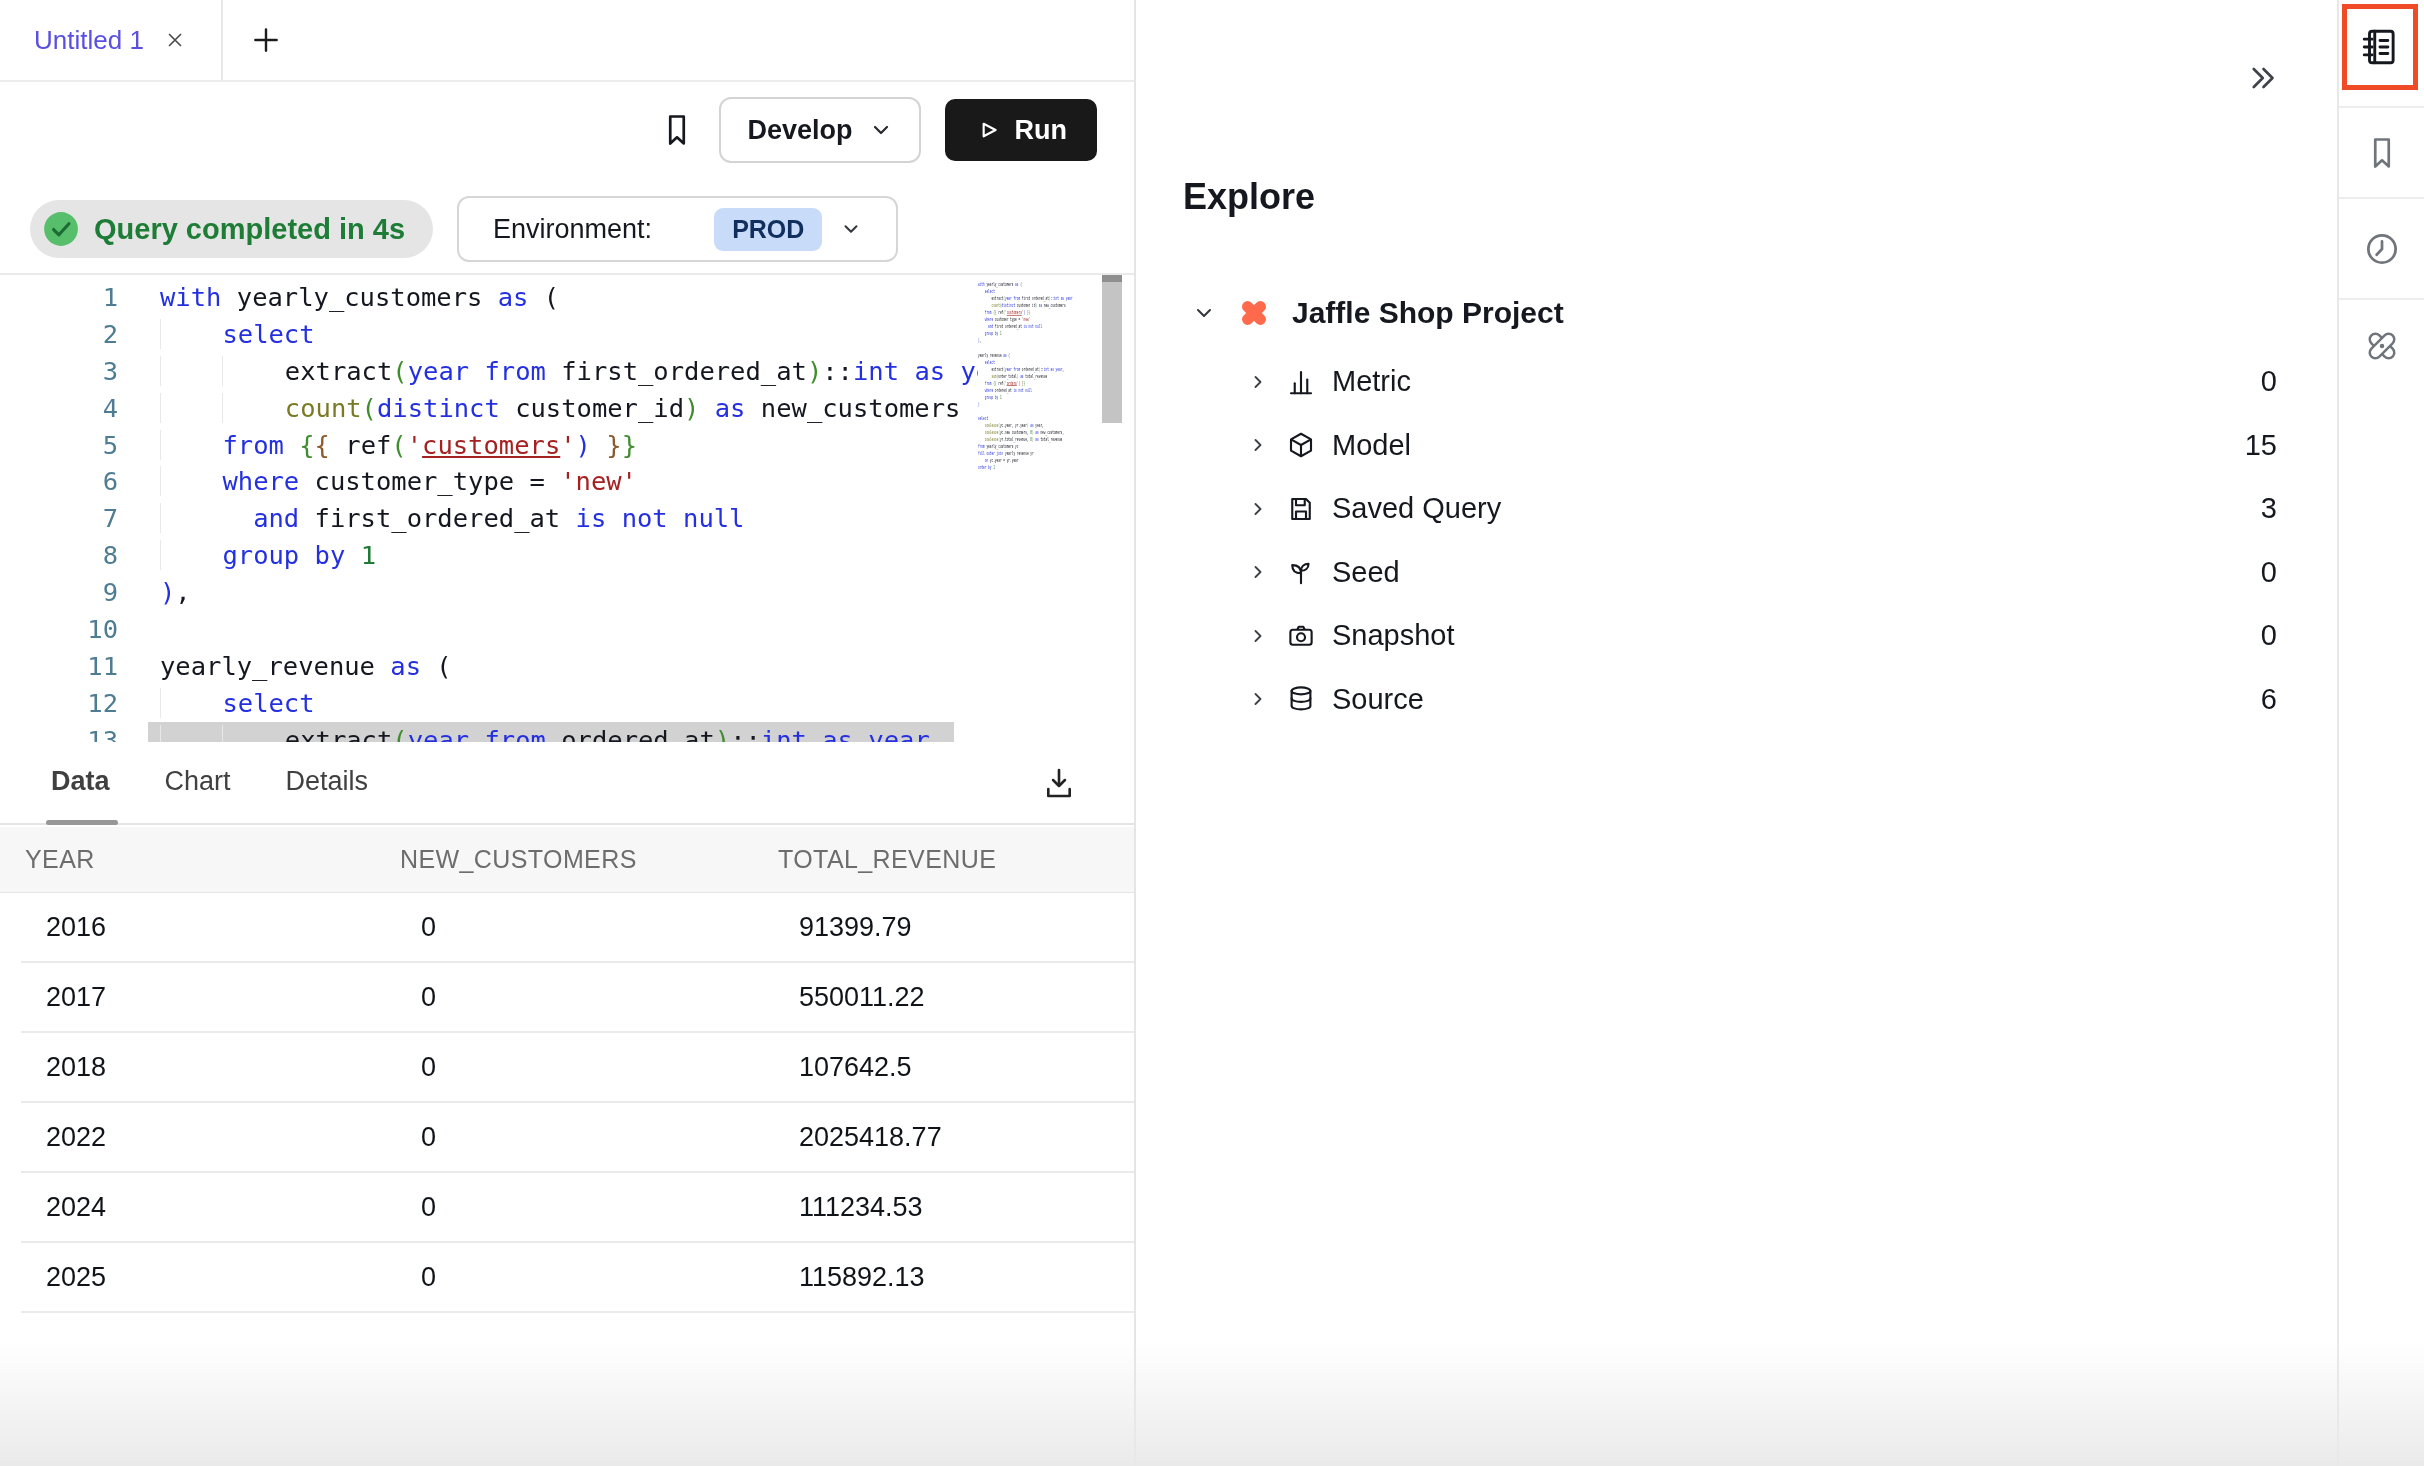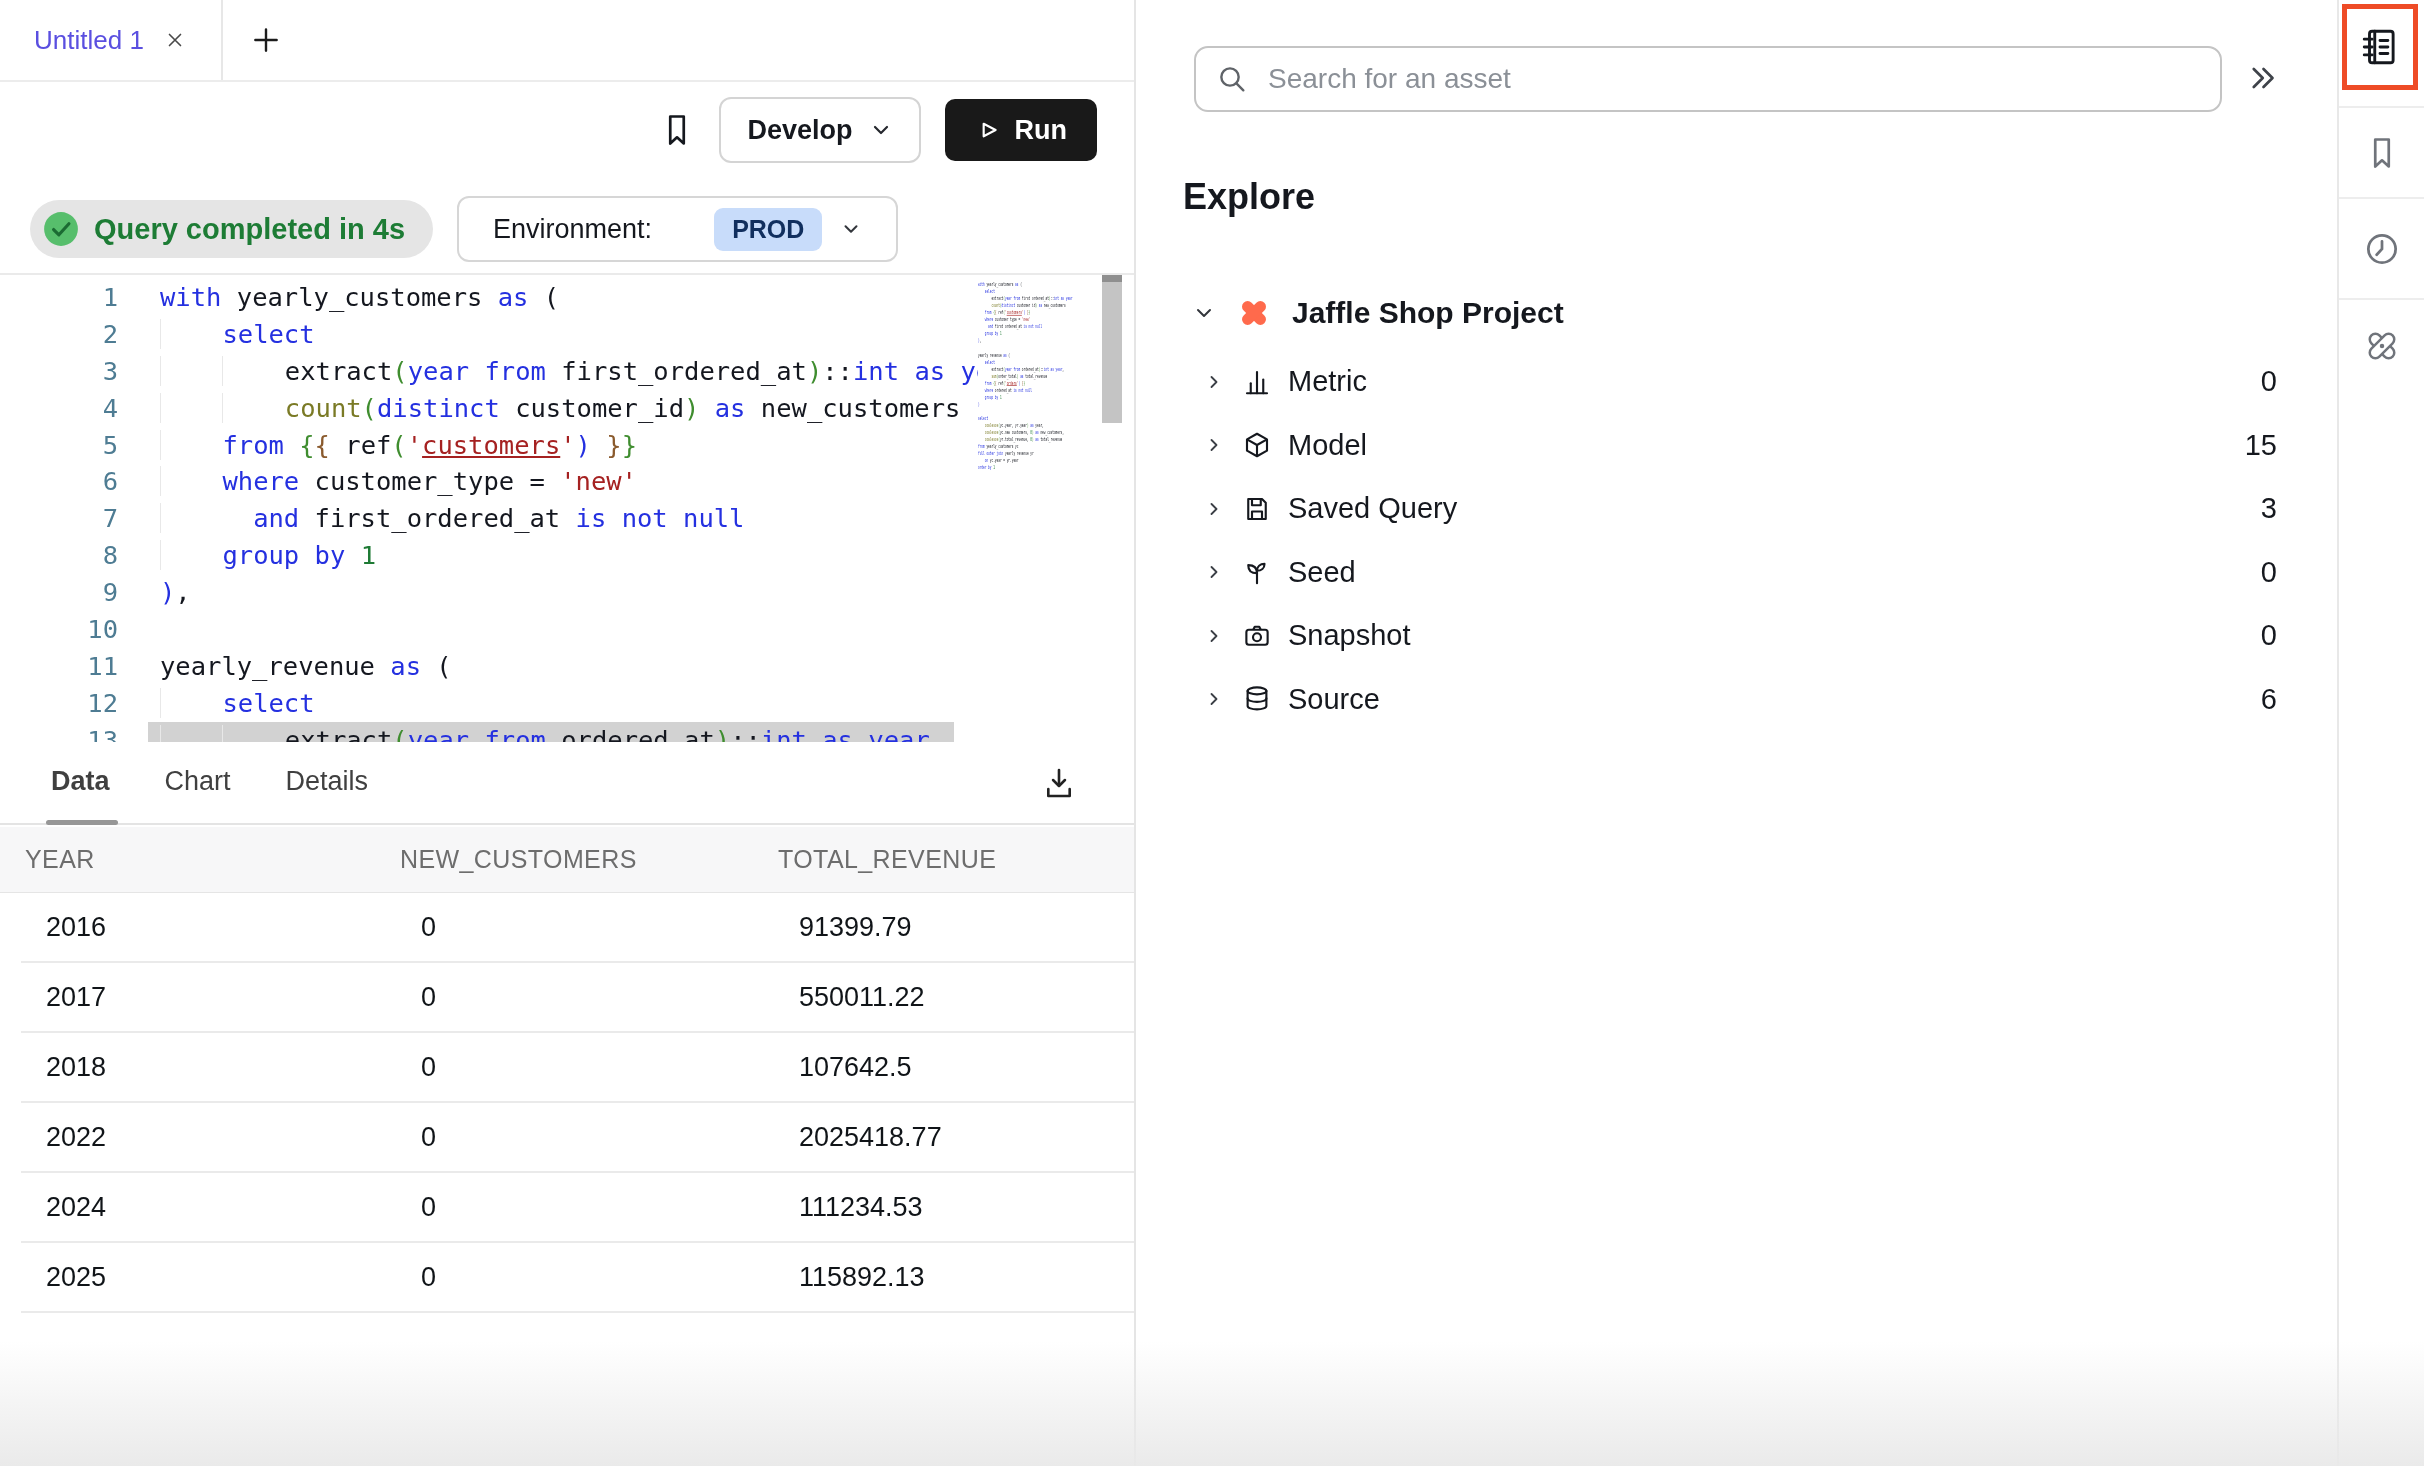--- a/index.html
+++ b/index.html
@@ -59,21 +59,21 @@
   .main-divider{position:absolute;left:1134px;top:0;width:2px;height:1466px;background:#e5e5e5;z-index:4;}
   .right-panel{position:absolute;left:1136px;top:0;width:1201px;height:1466px;background:#fff;}
   .search-input{position:absolute;left:58px;top:46px;width:1028px;height:66px;border:2px solid #c4c4c4;border-radius:14px;box-sizing:border-box;display:flex;align-items:center;gap:18px;padding:0 20px;background:#fff;}
   .search-input input{border:none;outline:none;font-size:28px;flex:1;font-family:inherit;color:#15181e;}
   .search-input input::placeholder{color:#8b9097;}
   .collapse-btn{position:absolute;left:1108px;top:60px;cursor:pointer;}
   .explore-title{position:absolute;left:47px;top:176px;font-size:36px;font-weight:600;color:#15181e;}
   .project-row{position:absolute;left:0px;top:288px;height:50px;display:flex;align-items:center;padding-left:56px;gap:20px;cursor:pointer;}
   .project-name{font-size:30px;font-weight:600;}
   .tree{position:absolute;left:0;top:350px;width:1201px;}
-  .tree-row{position:relative;height:63.5px;display:flex;align-items:center;padding-left:68px;gap:0;cursor:pointer;}
+  .tree-row{position:relative;height:63.5px;display:flex;align-items:center;padding-left:112px;gap:0;cursor:pointer;}
   .tree-chev{width:20px;display:flex;align-items:center;}
   .tree-ic{width:32px;margin-left:18px;display:flex;align-items:center;}
   .tree-label{margin-left:14px;font-size:29px;font-weight:500;color:#15181e;}
   .tree-count{position:absolute;right:60px;font-size:29px;color:#15181e;font-weight:400;}
 
   
   .icon-rail{position:absolute;left:2337px;top:0;width:87px;height:1466px;border-left:2px solid #e8e8e8;box-sizing:border-box;background:#fff;}
   .rail-slot{position:relative;width:100%;display:flex;align-items:center;justify-content:center;}
   .rail-slot.b{border-bottom:2px solid #ededed;}
   .sel-box{position:absolute;left:3px;top:4px;width:76px;height:86px;border:5px solid #ee4b26;box-sizing:border-box;background:#fff;display:flex;align-items:center;justify-content:center;}
@@ -252,27 +252,20 @@
           <span>2025</span>
           <span>0</span>
           <span>115892.13</span>
         </div>
       </div>
   </div>
 
   <div class="main-divider"></div>
 
   <div class="right-panel">
-    <div class="search-input">
-      <svg width="32" height="32" viewBox="0 0 24 24" fill="none" stroke="#5f6368" stroke-width="1.8" stroke-linecap="round">
-          <circle cx="10.5" cy="10.5" r="6.5"></circle>
-          <path d="m15.5 15.5 5 5"></path>
-        </svg>
-      <input type="text" placeholder="Search for an asset" style="">
-    </div>
     <div class="collapse-btn">
       <svg width="36" height="36" viewBox="0 0 24 24" fill="none" stroke="#3f434a" stroke-width="1.8" stroke-linecap="round" stroke-linejoin="round">
           <path d="m6.5 6 6 6-6 6"></path>
           <path d="m13 6 6 6-6 6"></path>
         </svg>
     </div>
 
     <div class="explore-title">Explore</div>
 
     <div class="project-row">

